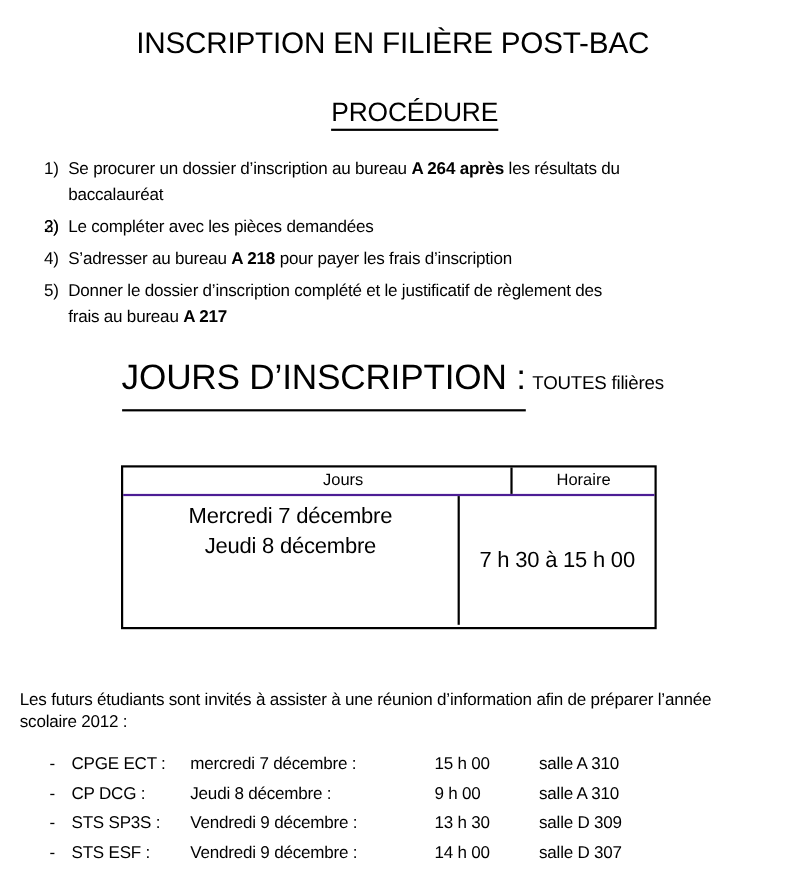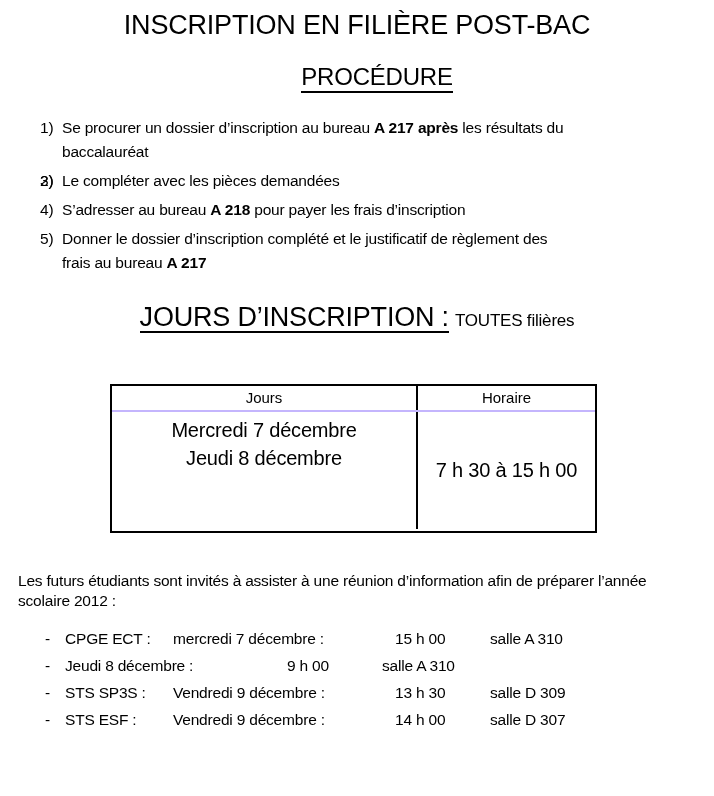--- a/index.html
+++ b/index.html
@@ -7,31 +7,31 @@
   body {
     width: 714px;
     height: 796px;
     overflow: hidden;
     font-family: "Liberation Sans", "DejaVu Sans", sans-serif;
     color: #000000;
   }
   .page { width: 714px; height: 796px; position: relative; }
 
   .doc-title {
-    margin-top: 10px;
+    margin-top: 24px;
     font-size: 27px;
     line-height: 30px;
     font-weight: normal;
     text-align: center;
     letter-spacing: -0.2px;
     white-space: nowrap;
   }
 
   .procedure-heading {
-    margin-top: 24px;
+    margin-top: 36px;
     line-height: 26px;
     text-align: center;
     padding-left: 40px;
   }
   .procedure-heading .underlined {
     display: inline-block;
     font-size: 24px;
     font-weight: normal;
     letter-spacing: -0.2px;
     border-bottom: 2px solid #000;
@@ -53,40 +53,40 @@
   .proc-bold { font-weight: bold; }
 
   .jours-heading {
     margin-top: 28px;
     line-height: 28px;
     text-align: center;
     white-space: nowrap;
   }
   .jours-heading .underlined {
     display: inline-block;
-    font-size: 27px;
+    font-size: 32px;
     letter-spacing: -0.2px;
     border-bottom: 2px solid #000;
-    padding-bottom: 0;
+    padding-bottom: 15px;
   }
   .jours-heading .suffix {
     font-size: 17px;
     margin-left: 6px;
     letter-spacing: -0.2px;
     margin-top: 32px;
   }
 
   .insc-table {
     margin: 49px 0 0 110px;
     width: 487px;
     height: 149px;
     border: 2px solid #000;
   }
   .t-row { display: flex; }
-  .t-head { border-bottom: 2px solid #c4b5fd; height: 26px; }
+  .t-head { border-bottom: 2px solid #4c1d95; height: 26px; padding-left: 48px; }
   .t-body { height: 117px; }
   .col-left { width: 306px; border-right: 2px solid #000; }
   .col-right { flex: 1; }
   .t-head .th {
     font-size: 15px;
     line-height: 24px;
     text-align: center;
   }
   .days-cell { padding-top: 4px; }
   .day-line {
@@ -97,21 +97,21 @@
   }
   .time-cell {
     display: flex;
     align-items: center;
     justify-content: center;
     font-size: 20px;
     letter-spacing: -0.2px;
   }
 
   .intro {
-    margin-top: 38px;
+    margin-top: 55px;
     padding-left: 18px;
     padding-right: 12px;
     font-size: 15.5px;
     line-height: 20px;
     letter-spacing: -0.2px;
     white-space: pre-wrap;
   }
 
   .meetings { margin-top: 14px; }
   .meeting-row {
@@ -135,21 +135,21 @@
   <h1 class="doc-title">INSCRIPTION EN FILIÈRE POST-BAC</h1>
 
   <div class="procedure-heading">
     <span class="underlined">PROCÉDURE</span>
   </div>
 
   <div class="proc-list">
 
     <div class="proc-item">
       <span class="proc-num">1)</span>
-      <span class="proc-text"><span>Se procurer un dossier d’inscription au bureau </span><span class="proc-bold">A 217 après</span><span> les résultats du
+      <span class="proc-text"><span>Se procurer un dossier d’inscription au bureau </span><span class="proc-bold">A 264 après</span><span> les résultats du
 baccalauréat</span></span>
     </div>
 
     <div class="proc-item">
       <span class="proc-num">2)</span>
     </div>
 
     <div class="proc-item">
       <span class="proc-num">3)</span>
       <span class="proc-text"><span>Le compléter avec les pièces demandées</span><span class="proc-bold"></span><span></span></span>
@@ -194,20 +194,21 @@
     <div class="meeting-row">
       <span class="m-dash">-</span>
       <span class="m-label">CPGE ECT :</span>
       <span class="m-date">mercredi 7 décembre :</span>
       <span class="m-time">15 h 00</span>
       <span class="m-room">salle A 310</span>
     </div>
 
     <div class="meeting-row">
       <span class="m-dash">-</span>
+      <span class="m-label">CP DCG :</span>
       <span class="m-date">Jeudi 8 décembre :</span>
       <span class="m-time">9 h 00</span>
       <span class="m-room">salle A 310</span>
     </div>
 
     <div class="meeting-row">
       <span class="m-dash">-</span>
       <span class="m-label">STS SP3S :</span>
       <span class="m-date">Vendredi 9 décembre :</span>
       <span class="m-time">13 h 30</span>

